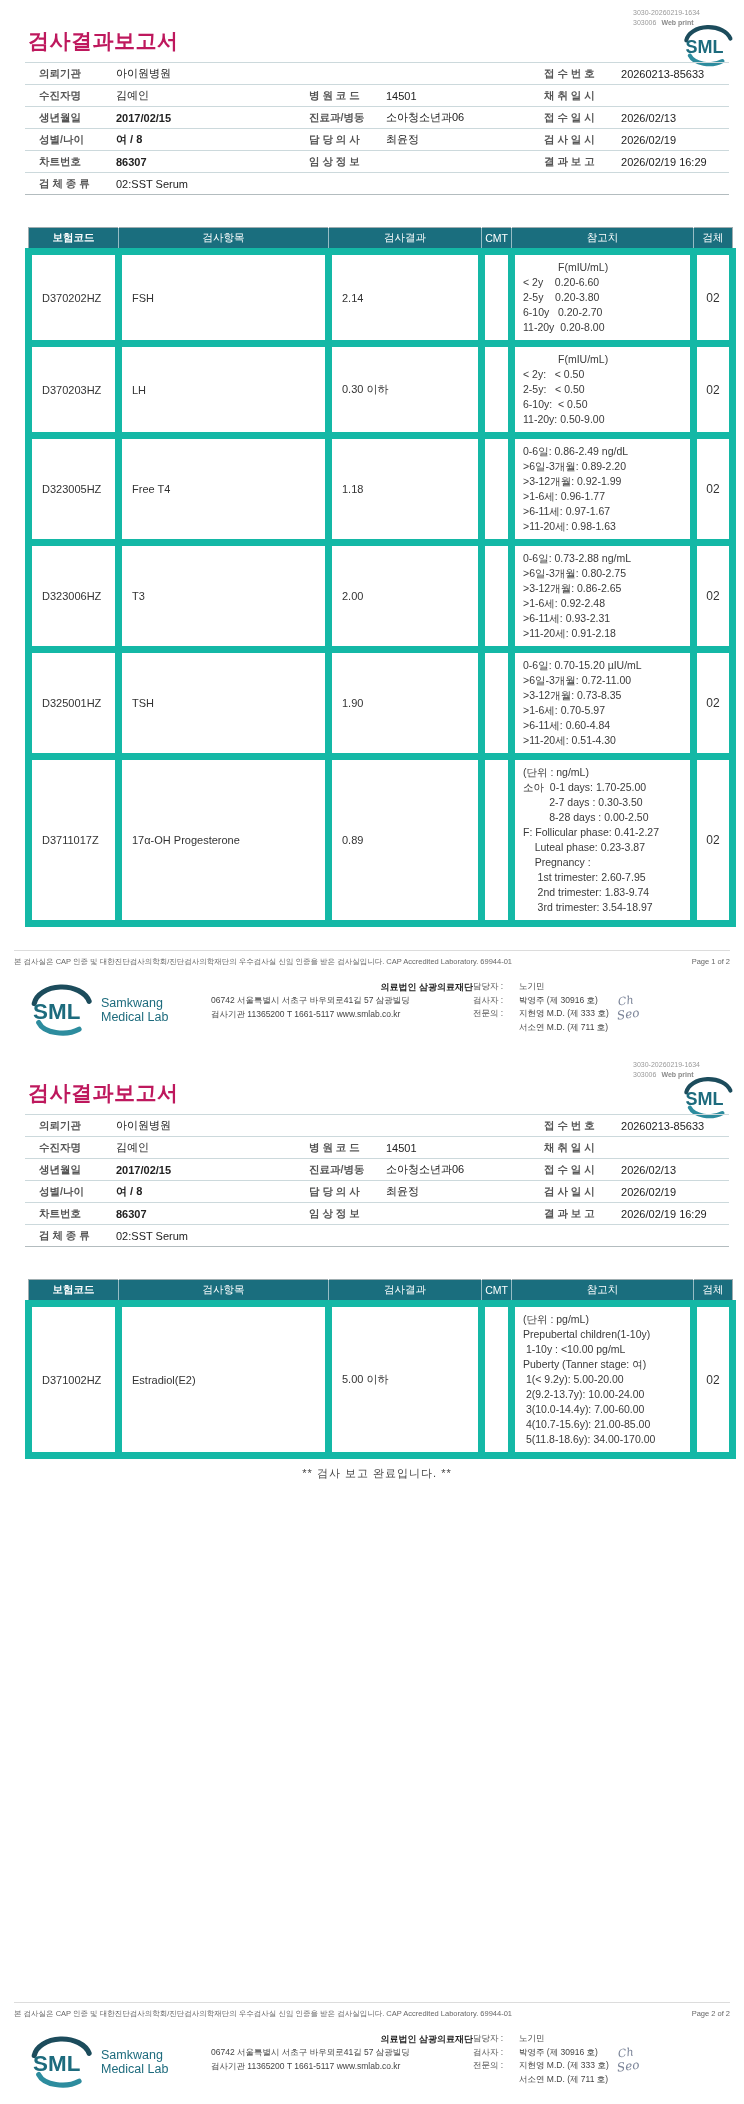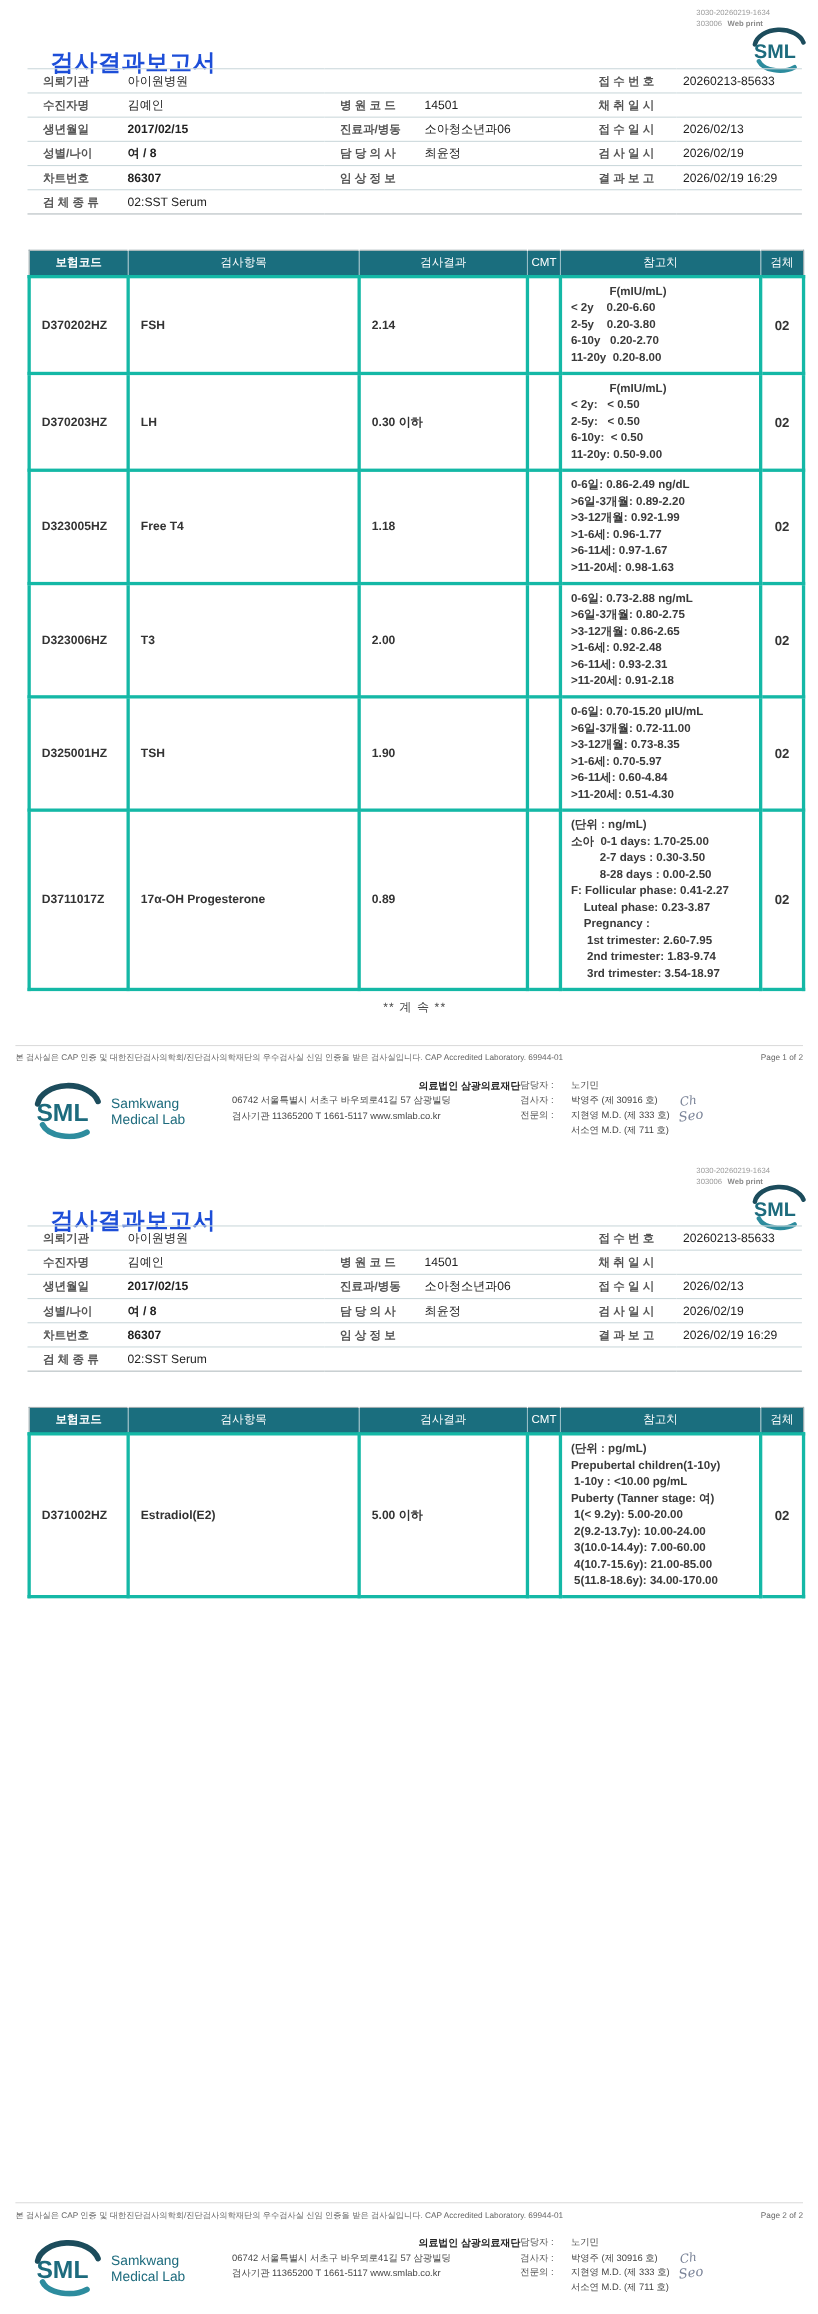--- a/index.html
+++ b/index.html
@@ -19,24 +19,23 @@
   .print-meta {
     position:absolute; top:8px; right:44px;
     font-size:7px; line-height:1.45; color:#9a9a9a; text-align:left;
   }
   .print-meta .wp { font-weight:bold; color:#8a8a8a; margin-left:5px; }
 
   
   .logo-top { position:absolute; top:21px; right:10px; }
 
   .report-title {
-    position:absolute; left:46px; top:27px;
+    position:absolute; left:28px; top:27px;
     font-size:21px; font-weight:bold; letter-spacing:.5px;
-    color:#1d4ed8;
-    margin-top:16px;
+    color:#be185d;
   }
 
   
   .info-table {
     position:absolute; left:25px; top:62px; width:704px;
     border-collapse:collapse; table-layout:fixed;
   }
   .info-table tr { height:22px; }
   .info-table td {
     border-top:1px solid #ccd9dc;
@@ -52,22 +51,22 @@
     width:704px; border-collapse:collapse; table-layout:fixed;
     border:1px solid #9fadb0;
   }
   .results-table thead th {
     background:#1a6e7e; color:#ffffff; font-weight:normal;
     font-size:10.5px; height:24px; text-align:center;
     border-left:1px solid rgba(255,255,255,.55);
   }
   .results-table thead th:first-child { border-left:none;font-weight:bold; }
   .results-table tbody td {
-    border:3px solid #14b8a6; vertical-align:middle;
-    font-size:11px; color:#333; padding:5px 6px;font-weight:bold;
+    border:7px solid #14b8a6; vertical-align:middle;
+    font-size:11px; color:#333; padding:5px 6px;
   }
   .results-table tbody td.c-code  { padding-left:10px;margin-top:20px; }
   .results-table tbody td.c-name  { padding-left:10px; }
   .results-table tbody td.c-res   { padding-left:10px; }
   .results-table tbody td.c-ref   {
     font-size:10.5px; line-height:15px; color:#3a3a3a;
     white-space:pre-wrap; padding:5px 8px;
   }
   .results-table tbody td.c-spec  { text-align:center; font-size:12px; }
 
@@ -273,21 +272,20 @@
 F: Follicular phase: 0.41-2.27
     Luteal phase: 0.23-3.87
     Pregnancy :
      1st trimester: 2.60-7.95
      2nd trimester: 1.83-9.74
      3rd trimester: 3.54-18.97</td>
     <td class="c-spec">02</td>
   </tr>
 </tbody>
     </table>
-    <div class="end-note">** 계 속 **</div>
   </div>
 
   <div class="page-footer">
     <div class="cap-row">
       <span>본 검사실은 CAP 인증 및 대한진단검사의학회/진단검사의학재단의 우수검사실 신임 인증을 받은 검사실입니다.  CAP Accredited Laboratory. 69944-01</span>
       <span>Page 1 of 2</span>
     </div>
     <div class="footer-main">
       <div class="f-logo">
         <span>
@@ -428,20 +426,21 @@
 Puberty (Tanner stage: 여)
  1(&lt; 9.2y): 5.00-20.00
  2(9.2-13.7y): 10.00-24.00
  3(10.0-14.4y): 7.00-60.00
  4(10.7-15.6y): 21.00-85.00
  5(11.8-18.6y): 34.00-170.00</td>
     <td class="c-spec">02</td>
   </tr>
 </tbody>
     </table>
+    <div class="end-note">** 검사 보고 완료입니다. **</div>
   </div>
 
   <div class="page-footer">
     <div class="cap-row">
       <span>본 검사실은 CAP 인증 및 대한진단검사의학회/진단검사의학재단의 우수검사실 신임 인증을 받은 검사실입니다.  CAP Accredited Laboratory. 69944-01</span>
       <span>Page 2 of 2</span>
     </div>
     <div class="footer-main">
       <div class="f-logo">
         <span>

